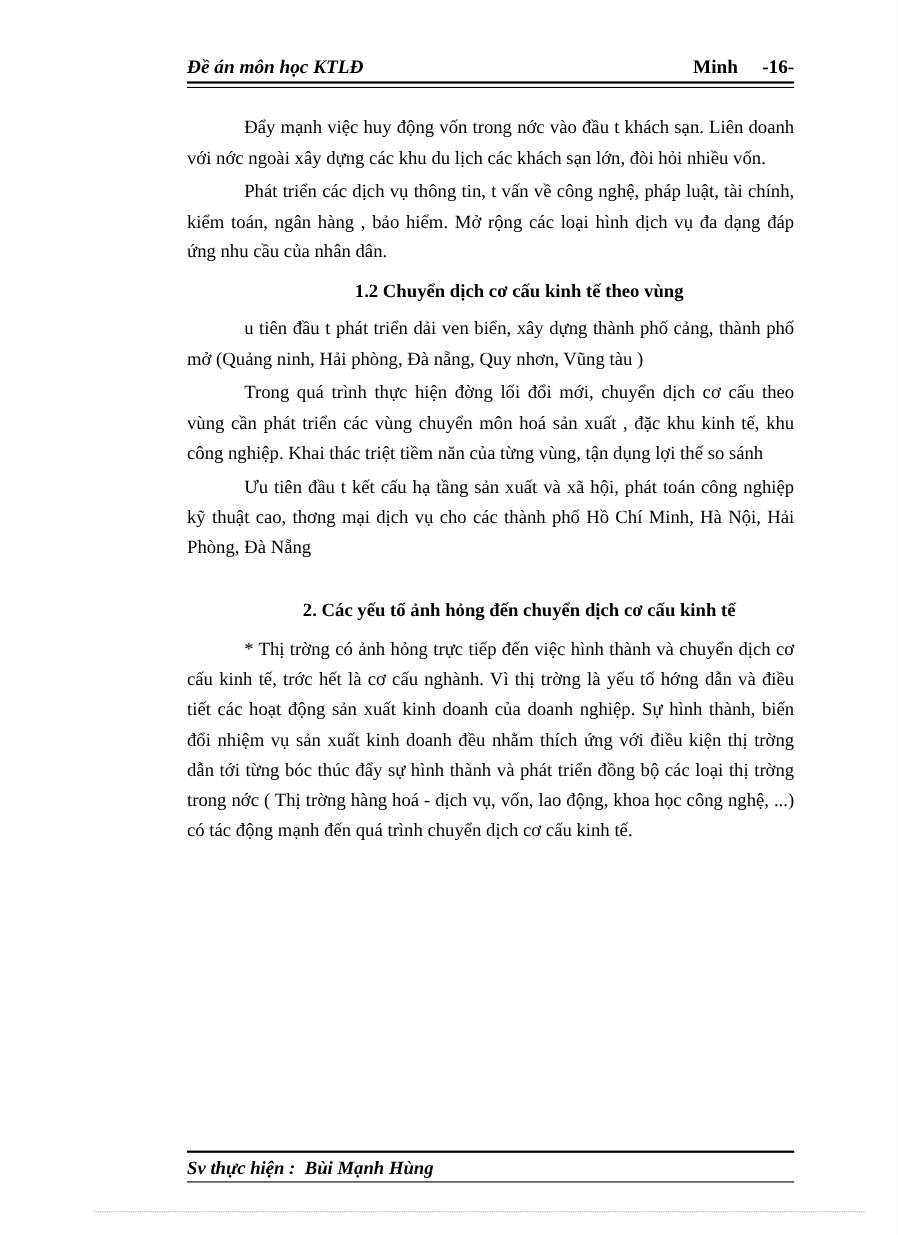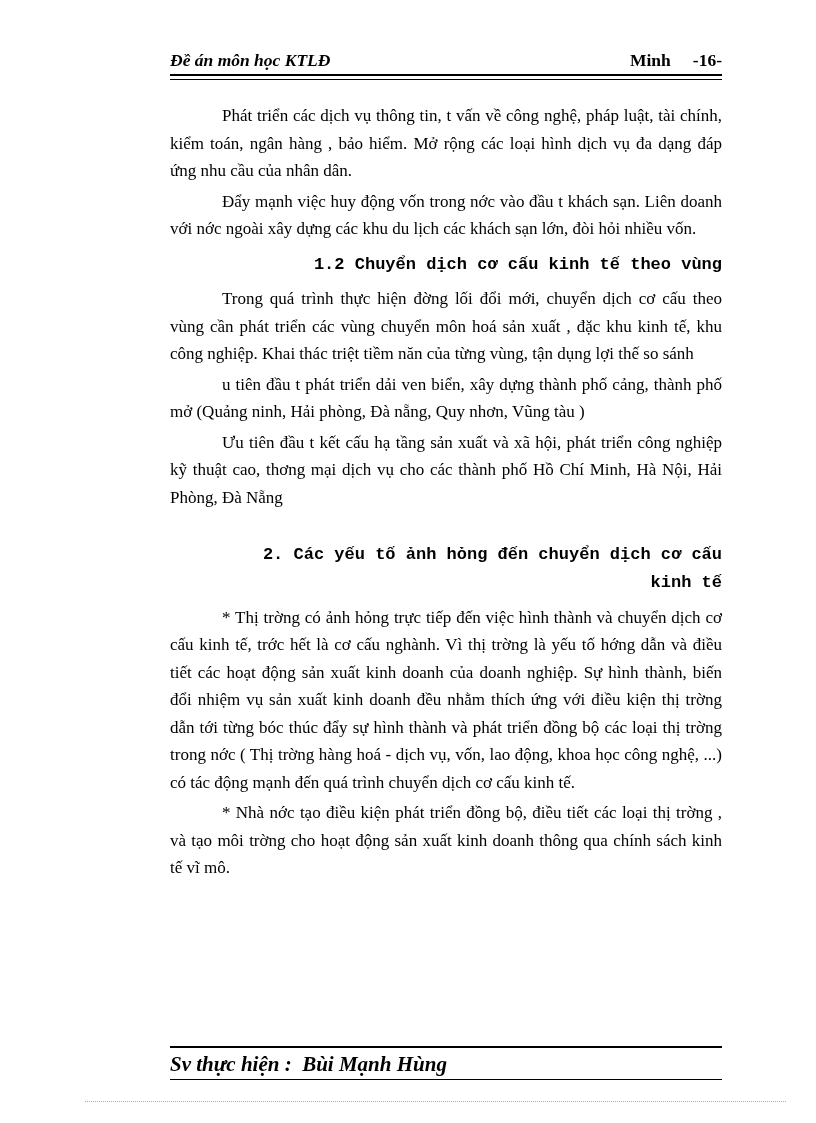--- a/index.html
+++ b/index.html
@@ -50,41 +50,40 @@
     margin-top: 22px;
     line-height: 1.62;
     text-align: justify;
   }
   .para {
     margin: 0 0 3px 0;
     text-indent: 52px;
   }
   .heading {
     font-weight: bold;
-    text-align: right;
+    text-align: center;
     padding-left: 52px;
     margin: 8px 0 7px 0;
-    font-family: Liberation Mono, monospace;
   }
   .heading.spaced {
     margin-top: 30px;
   }
   .footer-area {
     position: absolute;
     left: 170px;
     right: 94px;
     top: 1046px;
   }
   .footer-rule {
     border-top: 2.5px solid #000;
   }
   .footer-text {
     font-weight: bold;
     font-style: italic;
-    font-size: 21px;
+    font-size: 17px;
     padding: 4px 0 2px 0;
     border-bottom: 1.5px solid #000;
     white-space: pre;
   }
   .page-bottom-dotted {
     position: absolute;
     left: 85px;
     right: 30px;
     top: 1101px;
     border-top: 1px dotted #aaaaaa;
@@ -98,29 +97,28 @@
   <div class="content">
 
     <div class="header-row">
       <span class="header-title">Đề án môn học KTLĐ</span>
       <span class="header-page"><span>Minh</span><span class="page-num">-16-</span></span>
     </div>
 
     <div class="header-rule"></div>
 
     <div class="body-text">
+      <p class="para">Đẩy mạnh việc huy động vốn trong nớc vào đầu t khách sạn. Liên doanh với nớc ngoài xây dựng các khu du lịch các khách sạn lớn, đòi hỏi nhiều vốn.</p>
       <p class="para">Phát triển các dịch vụ thông tin, t vấn về công nghệ, pháp luật, tài chính, kiểm toán, ngân hàng , bảo hiểm. Mở rộng các loại hình dịch vụ đa dạng đáp ứng nhu cầu của nhân dân.</p>
-      <p class="para">Đẩy mạnh việc huy động vốn trong nớc vào đầu t khách sạn. Liên doanh với nớc ngoài xây dựng các khu du lịch các khách sạn lớn, đòi hỏi nhiều vốn.</p>
       <p class="heading">1.2 Chuyển dịch cơ cấu kinh tế theo vùng</p>
+      <p class="para">u tiên đầu t phát triển dải ven biển, xây dựng thành phố cảng, thành phố mở (Quảng ninh, Hải phòng, Đà nẵng, Quy nhơn, Vũng tàu )</p>
       <p class="para">Trong quá trình thực hiện đờng lối đổi mới, chuyển dịch cơ cấu theo vùng cần phát triển các vùng chuyển môn hoá sản xuất , đặc khu kinh tế, khu công nghiệp. Khai thác triệt tiềm năn của từng vùng, tận dụng lợi thế so sánh</p>
-      <p class="para">u tiên đầu t phát triển dải ven biển, xây dựng thành phố cảng, thành phố mở (Quảng ninh, Hải phòng, Đà nẵng, Quy nhơn, Vũng tàu )</p>
-      <p class="para">Ưu tiên đầu t kết cấu hạ tầng sản xuất và xã hội, phát triển công nghiệp kỹ thuật cao, thơng mại dịch vụ cho các thành phố Hồ Chí Minh, Hà Nội, Hải Phòng, Đà Nẵng</p>
+      <p class="para">Ưu tiên đầu t kết cấu hạ tầng sản xuất và xã hội, phát toán công nghiệp kỹ thuật cao, thơng mại dịch vụ cho các thành phố Hồ Chí Minh, Hà Nội, Hải Phòng, Đà Nẵng</p>
       <p class="heading spaced">2. Các yếu tố ảnh hỏng đến chuyển dịch cơ cấu kinh tế</p>
       <p class="para">* Thị trờng có ảnh hỏng trực tiếp đến việc hình thành và chuyển dịch cơ cấu kinh tế, trớc hết là cơ cấu nghành. Vì thị trờng là yếu tố hớng dẫn và điều tiết các hoạt động sản xuất kinh doanh của doanh nghiệp. Sự hình thành, biến đổi nhiệm vụ sản xuất kinh doanh đều nhằm thích ứng với điều kiện thị trờng dẫn tới từng bóc thúc đẩy sự hình thành và phát triển đồng bộ các loại thị trờng trong nớc ( Thị trờng hàng hoá - dịch vụ, vốn, lao động, khoa học công nghệ, ...) có tác động mạnh đến quá trình chuyển dịch cơ cấu kinh tế.</p>
-      <p class="para">* Nhà nớc tạo điều kiện phát triển đồng bộ, điều tiết các loại thị trờng , và tạo môi trờng cho hoạt động sản xuất kinh doanh thông qua chính sách kinh tế vĩ mô.</p>
     </div>
 
   </div>
 
   <div class="footer-area">
     <div class="footer-rule"></div>
     <div class="footer-text">Sv thực hiện :  Bùi Mạnh Hùng</div>
   </div>
 
   <div class="page-bottom-dotted"></div>

